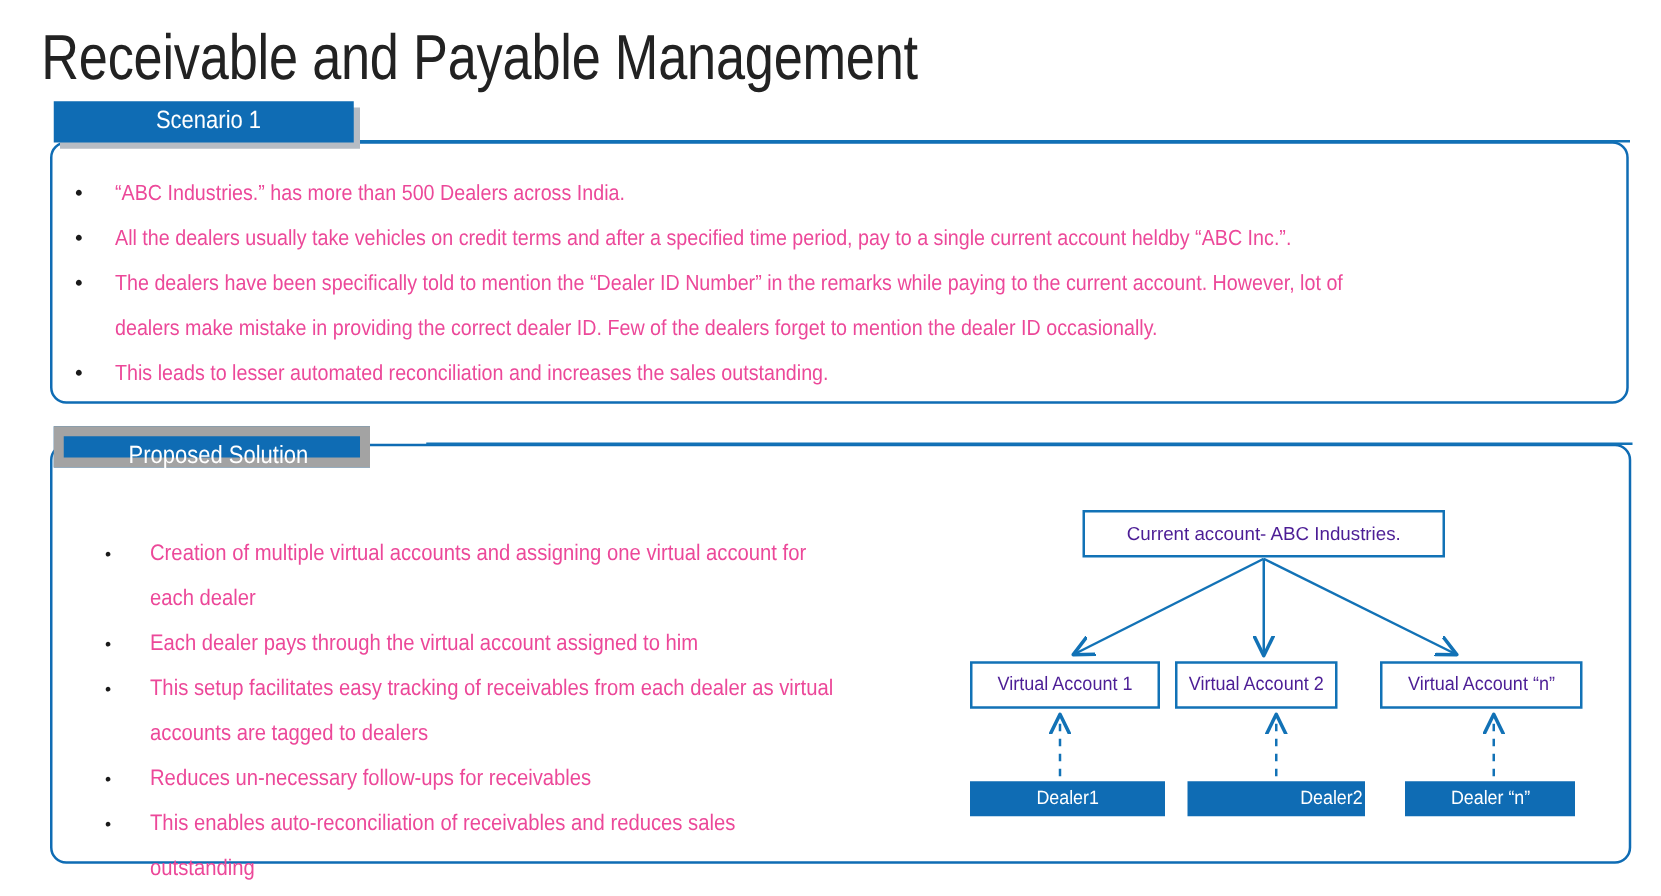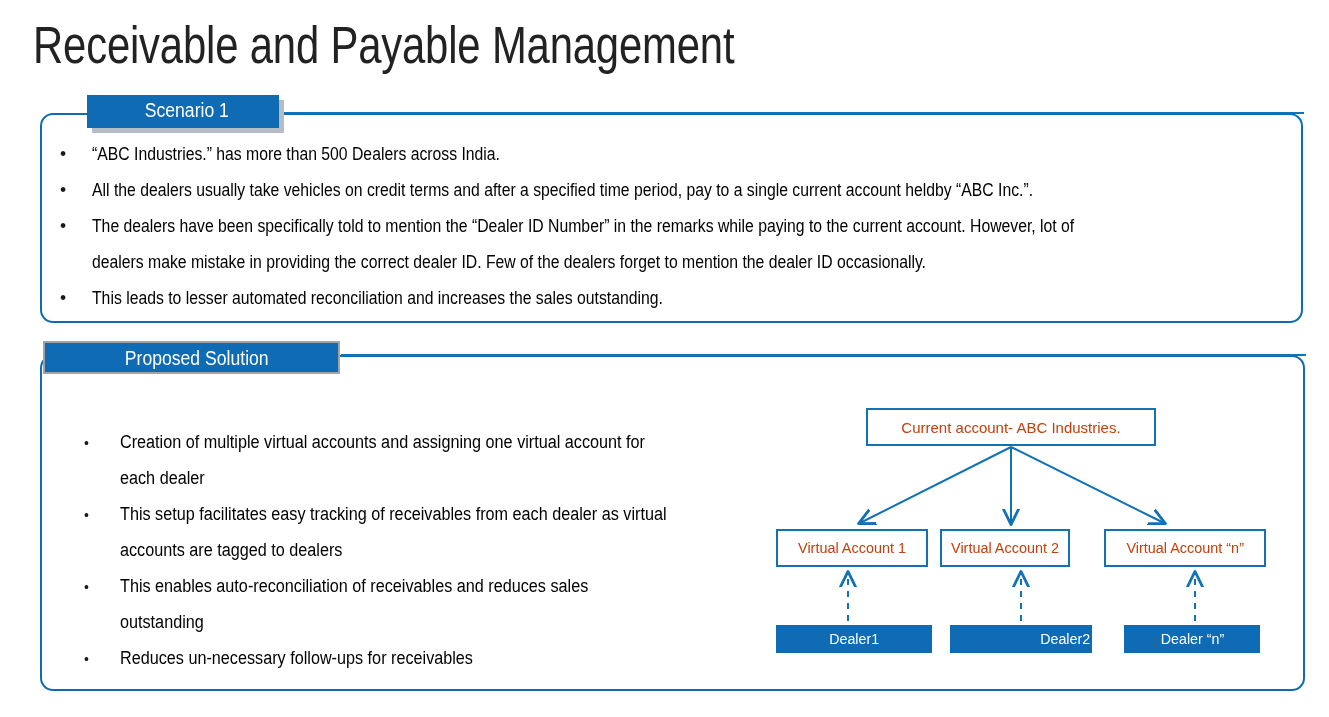--- a/index.html
+++ b/index.html
@@ -56,44 +56,43 @@
     position: absolute;
     box-sizing: border-box;
     color: #ffffff;
     font-size: 20px;
     line-height: 31px;
     white-space: nowrap;
     text-align: center;
     background: #0f6cb4;
   }
   #scenario-tab {
-    left: 43px; top: 95px; width: 192px; height: 33px;
+    left: 43px; top: 81px; width: 240px; height: 33px;
     box-shadow: 5px 5px 0 0 #b6bcc4;
     padding-left: 8px;
-    margin-left: 44px;
   }
   #scenario-tab .tab-text { transform: scaleX(0.88); display:inline-block; transform-origin:center; }
   #solution-tab {
-    left: 43px; top: 341px; width: 297px; height: 33px;
-    border: 2px solid #a3a3a3;
+    left: 43px; top: 341px; width: 253px; height: 33px;
+    border: 8px solid #a3a3a3;
     padding-left: 10px;
   }
   #solution-tab .tab-text { transform: scaleX(0.88); display:inline-block; transform-origin:center; line-height:29px;}
 
   
   ul.bullets {
     list-style: none;
     margin: 0;
     padding: 0;
     position: absolute;
   }
   ul.bullets li {
     position: relative;
     padding-left: 44px;
-    color: #000000;
+    color: #ec4899;
     white-space: nowrap;
   }
   ul.bullets li .btxt {
     display: inline-block;
     transform: scaleX(0.9);
     transform-origin: left center;
   }
   ul.bullets li::before {
     content: "\2022";
     position: absolute;
@@ -138,21 +137,21 @@
   }
   .dbox {
     position: absolute;
     box-sizing: border-box;
     display: flex;
     align-items: center;
     justify-content: center;
     text-align: center;
     border: 2px solid #1272b6;
     background: #ffffff;
-    color: #c2410c;
+    color: #4c1d95;
     white-space: nowrap;
   }
   #d-current {
     left: 106px; top: 13px; width: 290px; height: 38px;
     font-size: 15px;
   }
   .vbox { height: 38px; font-size: 15.5px; top: 134px; }
   .vbox .vtxt { display:inline-block; transform: scaleX(0.93); transform-origin:center; }
   #d-va1 { left: 16px;  width: 152px; }
   #d-va2 { left: 180px; width: 130px; }
@@ -212,29 +211,32 @@
 <div class="panel" id="solution-panel"></div>
 <div class="tab-line" id="solution-tab-line"></div>
 <div class="tab" id="solution-tab"><span class="tab-text">Proposed Solution</span></div>
 
 <ul class="bullets" id="solution-list">
   <li>
     <span class="btxt">Creation of multiple virtual accounts and assigning one virtual account for</span>
     <span class="wrap2">each dealer</span>
   </li>
   <li>
+    <span class="btxt">Each dealer pays through the virtual account assigned to him</span>
+  </li>
+  <li>
     <span class="btxt">This setup facilitates easy tracking of receivables from each dealer as virtual</span>
     <span class="wrap2">accounts are tagged to dealers</span>
   </li>
   <li>
+    <span class="btxt">Reduces un-necessary follow-ups for receivables</span>
+  </li>
+  <li>
     <span class="btxt">This enables auto-reconciliation of receivables and reduces sales</span>
     <span class="wrap2">outstanding</span>
-  </li>
-  <li>
-    <span class="btxt">Reduces un-necessary follow-ups for receivables</span>
   </li>
 </ul>
 
 <div id="diagram">
 
   <svg class="arrows" viewBox="0 0 530 280">
     <defs>
       <marker id="ah" markerWidth="9" markerHeight="9" refX="7.2" refY="4.5" orient="auto" markerUnits="strokeWidth">
         <path d="M0,0.6 L8,4.5 L0,8.4" fill="none" stroke="#1272b6" stroke-width="1.4" stroke-linecap="round" stroke-linejoin="round"></path>
       </marker>

